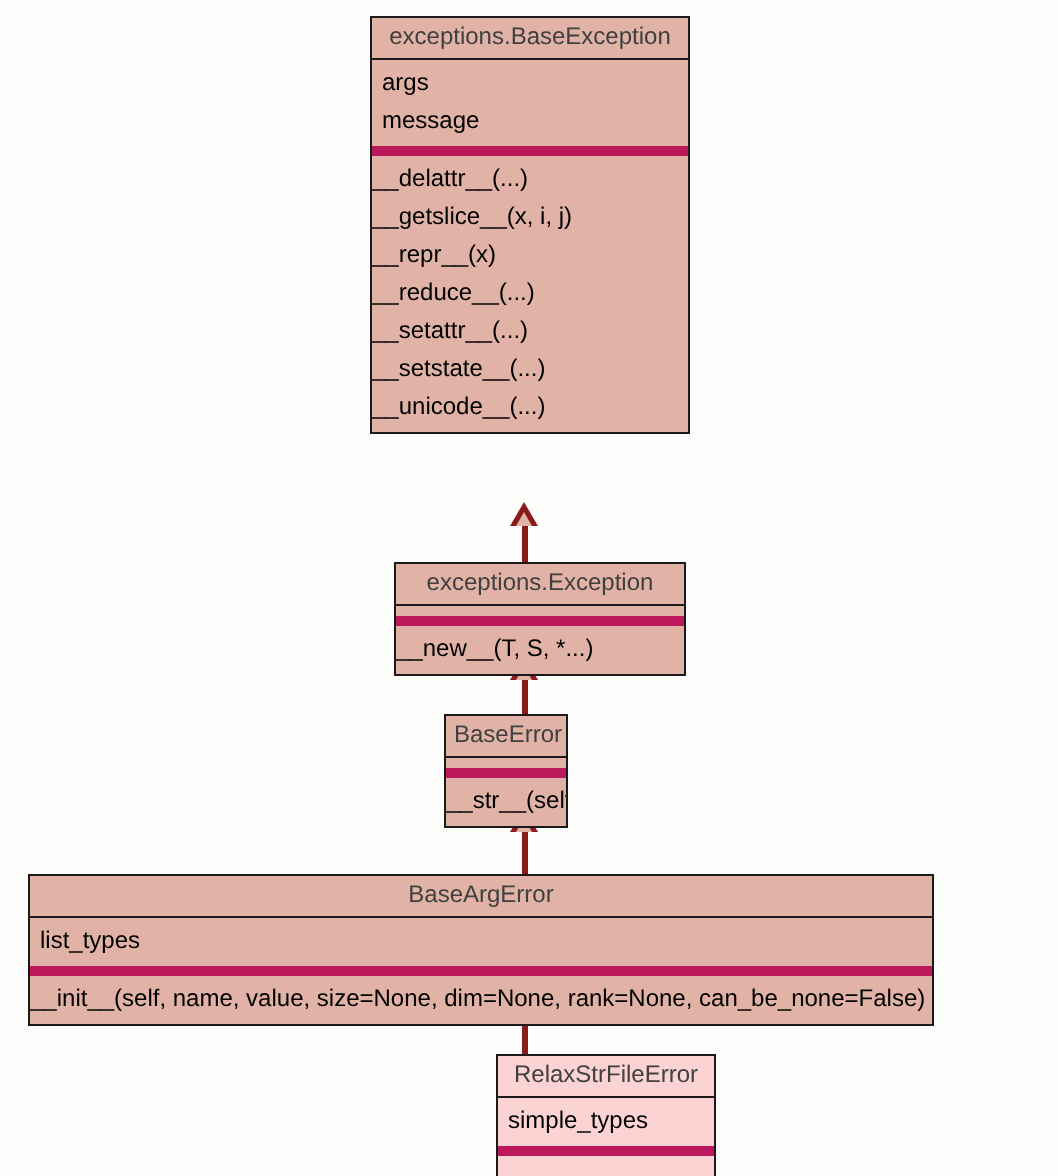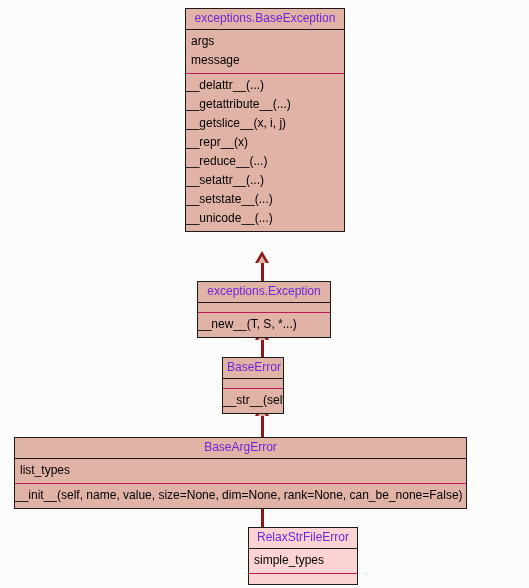--- a/index.html
+++ b/index.html
@@ -31,31 +31,31 @@
     z-index: 5;
   }
   .uml-class.light {
     background: #fbd3d3;
   }
 
   .uml-title {
     box-sizing: border-box;
     text-align: center;
     font-size: 12px;
-    color: #6d28d9;
+    color: #404040;
     padding: 3px 4px 4px 4px;
     line-height: 13px;
     border-bottom: 1px solid #1a1a1a;
     white-space: nowrap;
     overflow: hidden;
   }
 
   .uml-compartment {
     box-sizing: border-box;
-    border-bottom: 1px solid #be185d;
+    border-bottom: 5px solid #be185d;
     padding: 2px 0 3px 0;
   }
   .uml-compartment.last {
     border-bottom: none;
   }
   .uml-compartment.empty {
     height: 10px;
     padding: 0;
   }
 
@@ -119,31 +119,30 @@
   <div class="gen-arrow-inner" style="left: 258px; top: 499px; border-bottom-color: rgb(224, 179, 166);"></div>
 
   <div class="uml-class" style="left:185px; top:8px; width:160px;">
     <div class="uml-title">exceptions.BaseException</div>
     <div class="uml-compartment">
       <div class="uml-feature">args</div>
       <div class="uml-feature">message</div>
     </div>
     <div class="uml-compartment last">
       <div class="uml-feature method">__delattr__(...)</div>
-      <div class="uml-feature method">__getattribute__(...)</div>
       <div class="uml-feature method">__getslice__(x, i, j)</div>
       <div class="uml-feature method">__repr__(x)</div>
       <div class="uml-feature method">__reduce__(...)</div>
       <div class="uml-feature method">__setattr__(...)</div>
       <div class="uml-feature method">__setstate__(...)</div>
       <div class="uml-feature method">__unicode__(...)</div>
     </div>
   </div>
 
-  <div class="uml-class" style="left:197px; top:281px; width:134px;">
+  <div class="uml-class" style="left:197px; top:281px; width:146px;">
     <div class="uml-title">exceptions.Exception</div>
     <div class="uml-compartment empty"></div>
     <div class="uml-compartment last">
       <div class="uml-feature method">__new__(T, S, *...)</div>
     </div>
   </div>
 
   <div class="uml-class" style="left:222px; top:357px; width:62px;">
     <div class="uml-title">BaseError</div>
     <div class="uml-compartment empty"></div>

